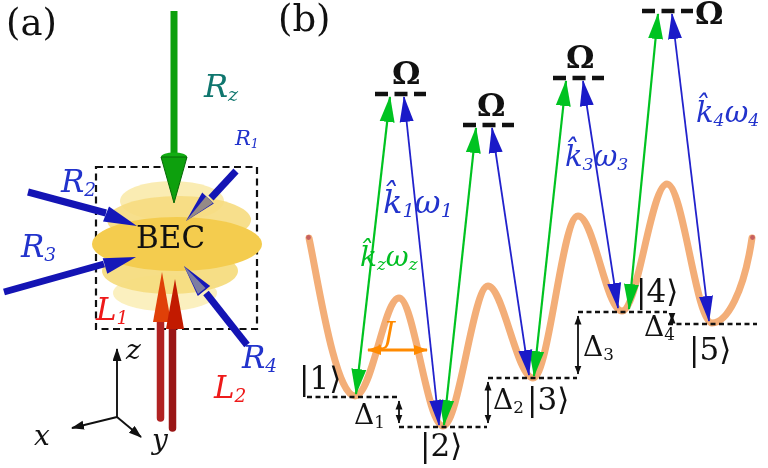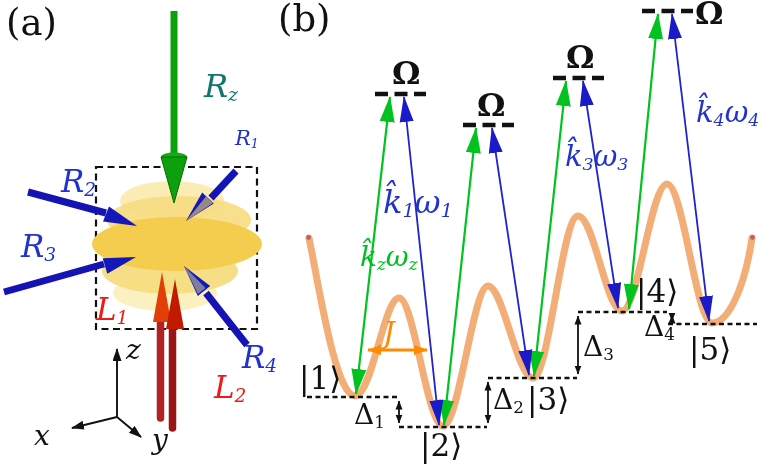--- a/index.html
+++ b/index.html
@@ -159,20 +159,21 @@
   <div class="lbl panel-tag" style="left:278px;top:0px">(b)</div>
 
   <div class="lbl it green-a" style="left:204px;top:70px;font-size:32px"><span>R</span><span class="sb">z</span></div>
   <div class="lbl it blue" style="left:235px;top:128px;font-size:21px"><span>R</span><span class="sb">1</span></div>
   <div class="lbl it blue" style="left:61px;top:166px;font-size:31px"><span>R</span><span class="sb">2</span></div>
   <div class="lbl it blue" style="left:21px;top:231px;font-size:31px"><span>R</span><span class="sb">3</span></div>
   <div class="lbl it blue" style="left:242px;top:342px;font-size:31px"><span>R</span><span class="sb">4</span></div>
   <div class="lbl it red" style="left:96px;top:294px;font-size:31px"><span>L</span><span class="sb">1</span></div>
   <div class="lbl it red" style="left:214px;top:372px;font-size:31px"><span>L</span><span class="sb">2</span></div>
 
+  <div class="lbl" style="left:136px;top:222px;font-size:31px">BEC</div>
 
   <div class="lbl it" style="left:34px;top:422px;font-size:28px">x</div>
   <div class="lbl it" style="left:152px;top:426px;font-size:28px">y</div>
   <div class="lbl it" style="left:126px;top:336px;font-size:28px">z</div>
 
   <div class="lbl omega" style="left:392px;top:57px">Ω</div>
   <div class="lbl omega" style="left:477px;top:89px">Ω</div>
   <div class="lbl omega" style="left:566px;top:41px">Ω</div>
   <div class="lbl omega" style="left:695px;top:-3px">Ω</div>
 

